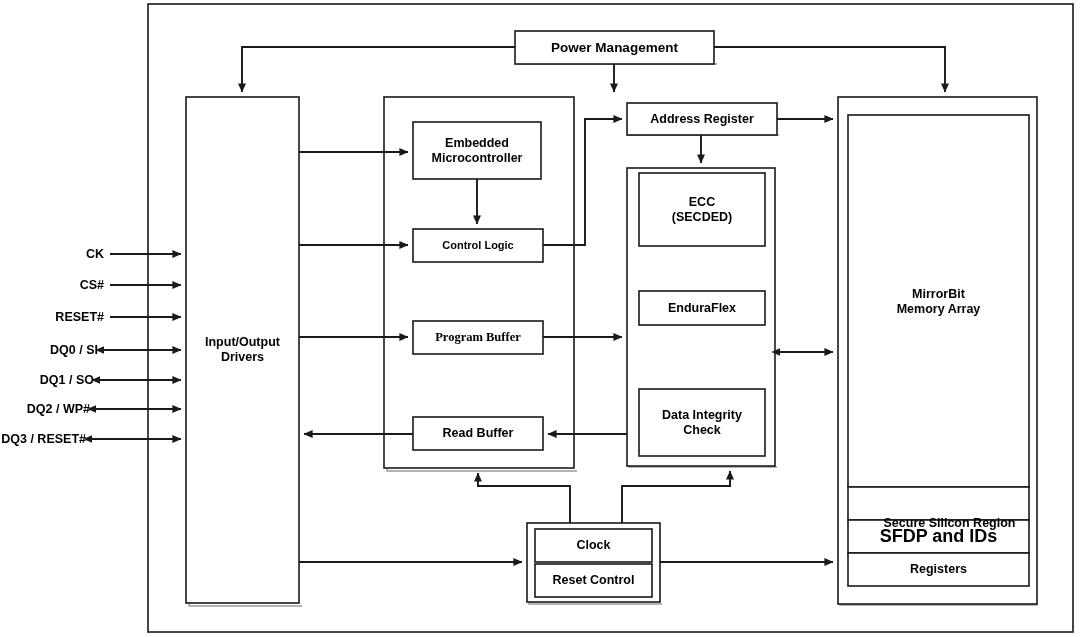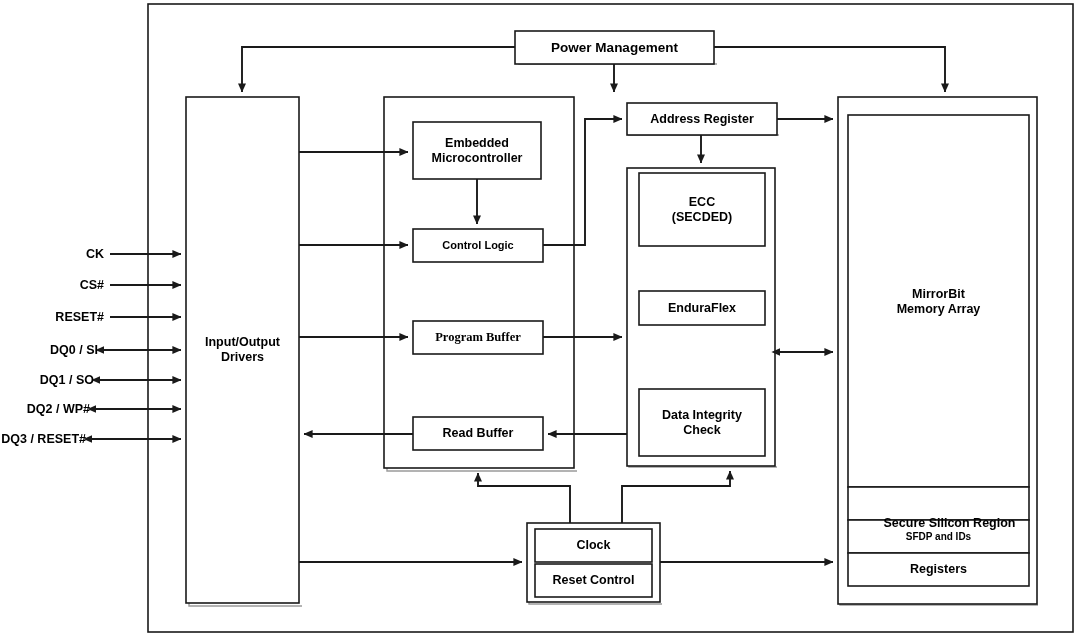--- a/index.html
+++ b/index.html
@@ -153,21 +153,21 @@
   <div class="lbl" style="left:413px; top:417px; width:130px; height:33px;  font-size:12.5px;">Read Buffer</div>
   <div class="lbl" style="left:627px; top:103px; width:150px; height:32px;  font-size:12.5px;">Address Register</div>
   <div class="lbl" style="left:639px; top:173px; width:126px; height:73px;  font-size:12.5px;">ECC
 (SECDED)</div>
   <div class="lbl" style="left:639px; top:291px; width:126px; height:34px;  font-size:12.5px;">EnduraFlex</div>
   <div class="lbl" style="left:639px; top:389px; width:126px; height:67px;  font-size:12.5px;">Data Integrity
 Check</div>
   <div class="lbl" style="left:848px; top:274px; width:181px; height:56px;  font-size:12.5px;">MirrorBit
 Memory Array</div>
   <div class="lbl" style="left:848px; top:507px; width:203px; height:33px; font-size:12.5px;">Secure Silicon Region</div>
-  <div class="lbl" style="left:848px; top:520px; width:181px; height:33px;  font-size:10px;border-radius:16px;">SFDP and IDs</div>
+  <div class="lbl" style="left:848px; top:520px; width:181px; height:33px;  font-size:18px;border-radius:16px;">SFDP and IDs</div>
   <div class="lbl" style="left:848px; top:553px; width:181px; height:33px;  font-size:12.5px;">Registers</div>
   <div class="lbl" style="left:535px; top:529px; width:117px; height:33px;  font-size:12.5px;">Clock</div>
   <div class="lbl" style="left:535px; top:564px; width:117px; height:33px;  font-size:12.5px;">Reset Control</div>
 
   <div class="box-hit" style="left:515px; top:31px;  width:199px; height:33px;"></div>
   <div class="box-hit" style="left:186px; top:97px;  width:113px; height:506px;"></div>
   <div class="box-hit" style="left:413px; top:122px; width:128px; height:57px;"></div>
   <div class="box-hit" style="left:413px; top:229px; width:130px; height:33px;"></div>
   <div class="box-hit" style="left:413px; top:321px; width:130px; height:33px;"></div>
   <div class="box-hit" style="left:413px; top:417px; width:130px; height:33px;"></div>

